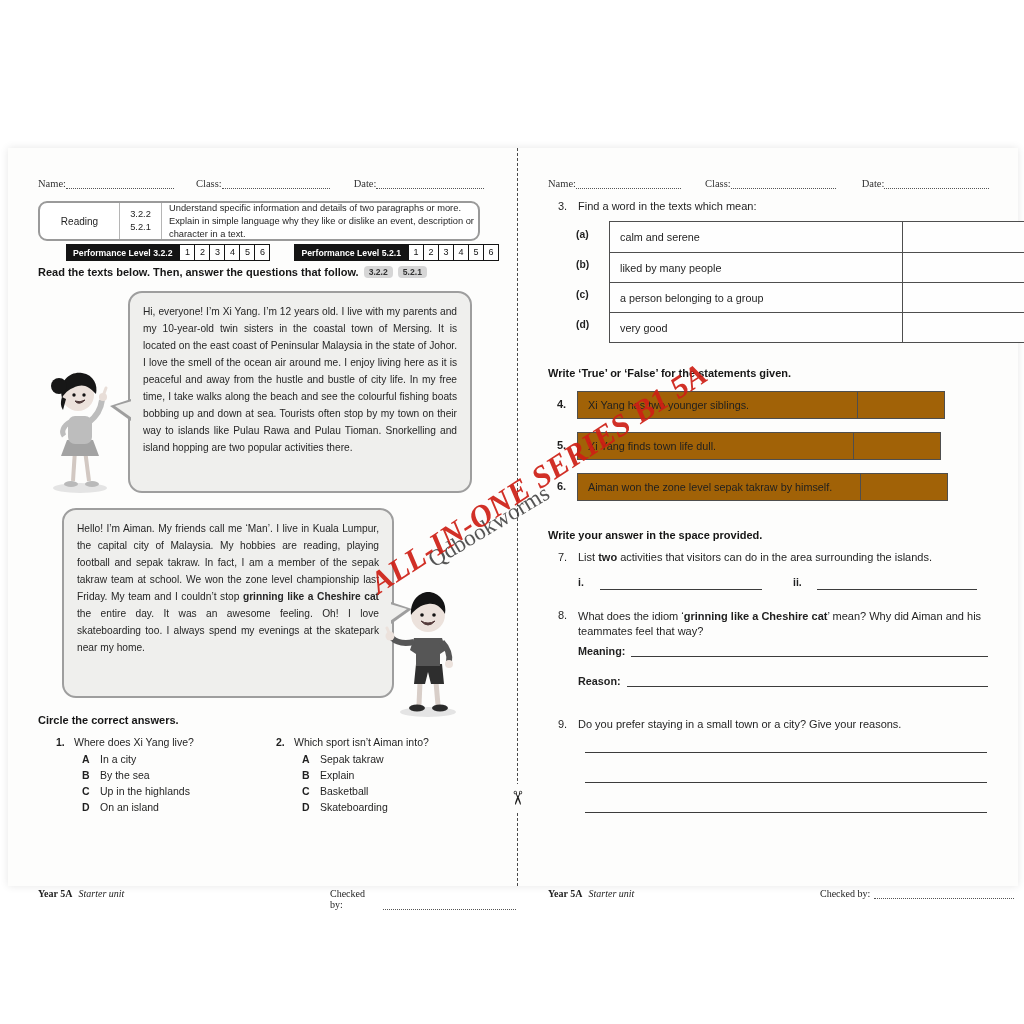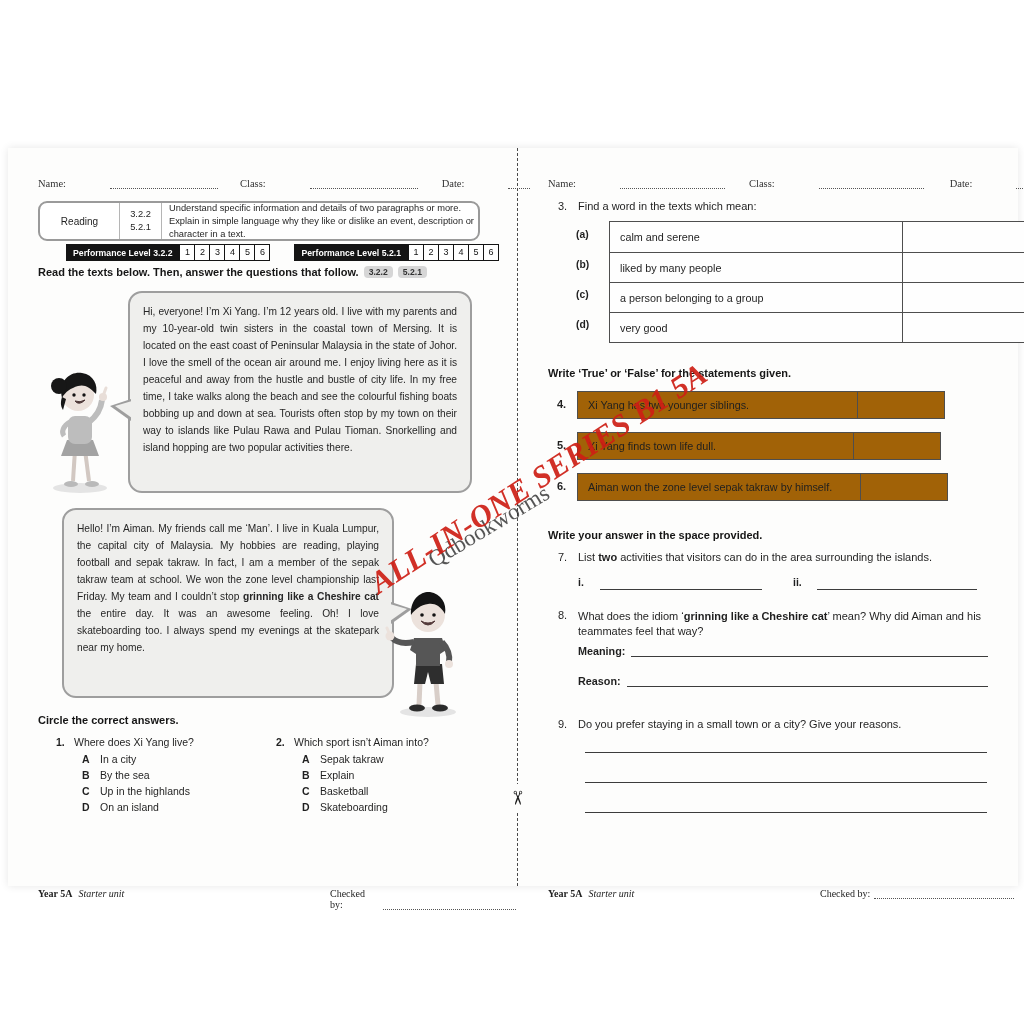--- a/index.html
+++ b/index.html
@@ -4,21 +4,21 @@
 <style>
   * { box-sizing: border-box; margin: 0; padding: 0; }
   html,body { width:1024px; height:1024px; background:#ffffff; font-family:"Liberation Sans",sans-serif; color:#1f1f1f; position:relative; overflow:hidden; }
   .sheet { position:absolute; left:8px; top:148px; width:1010px; height:738px; background:#fdfdfc; box-shadow:0 0 8px rgba(0,0,0,0.10); }
   .page { position:absolute; top:0; height:738px; background:#fdfdfc; }
   .page-left { left:0; width:508px; }
   .page-right { left:522px; width:488px; }
 
   
   .hdr-row { position:absolute; display:flex; font-family:"Liberation Serif",serif; font-size:10.5px; color:#333; }
-  .hdr-item { display:flex; align-items:flex-end;gap:44px; }
+  .hdr-item { display:flex; align-items:flex-end; }
   .dotlead { display:inline-block; border-bottom:1.5px dotted #555; height:11px; }
 
   
   .skill-box { position:absolute; display:flex; border:2px solid #9a9a9a; border-radius:9px; background:#fff; font-size:9.3px; line-height:13px; align-items:stretch; overflow:hidden; }
   .skill-subject { width:80px; display:flex; align-items:center; justify-content:center; border-right:1px solid #b5b5b5; font-size:10px; }
   .skill-codes { width:42px; display:flex; flex-direction:column; justify-content:center; align-items:center; border-right:1px solid #b5b5b5; }
   .skill-desc { flex:1; display:flex; flex-direction:column; justify-content:center; padding-left:7px; }
 
   
   .pl-row { position:absolute; display:flex; }

